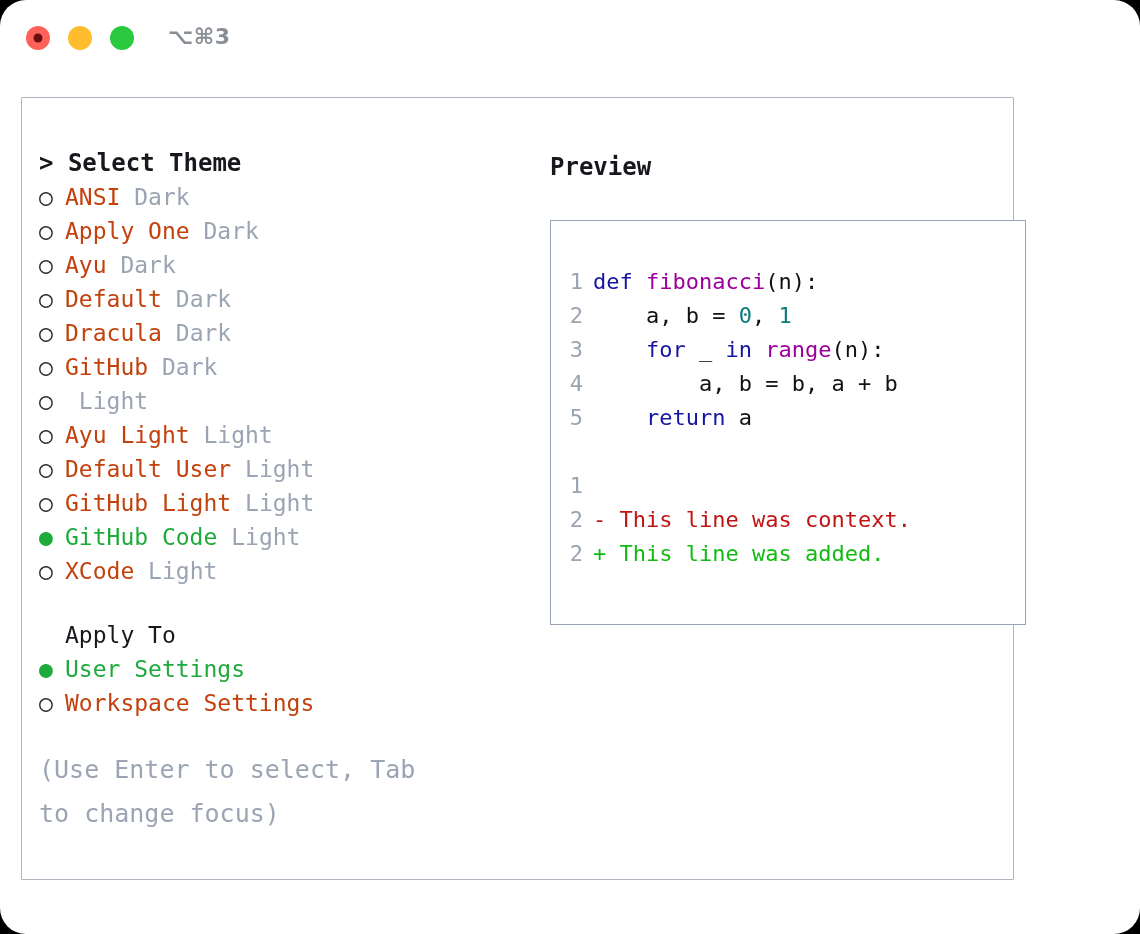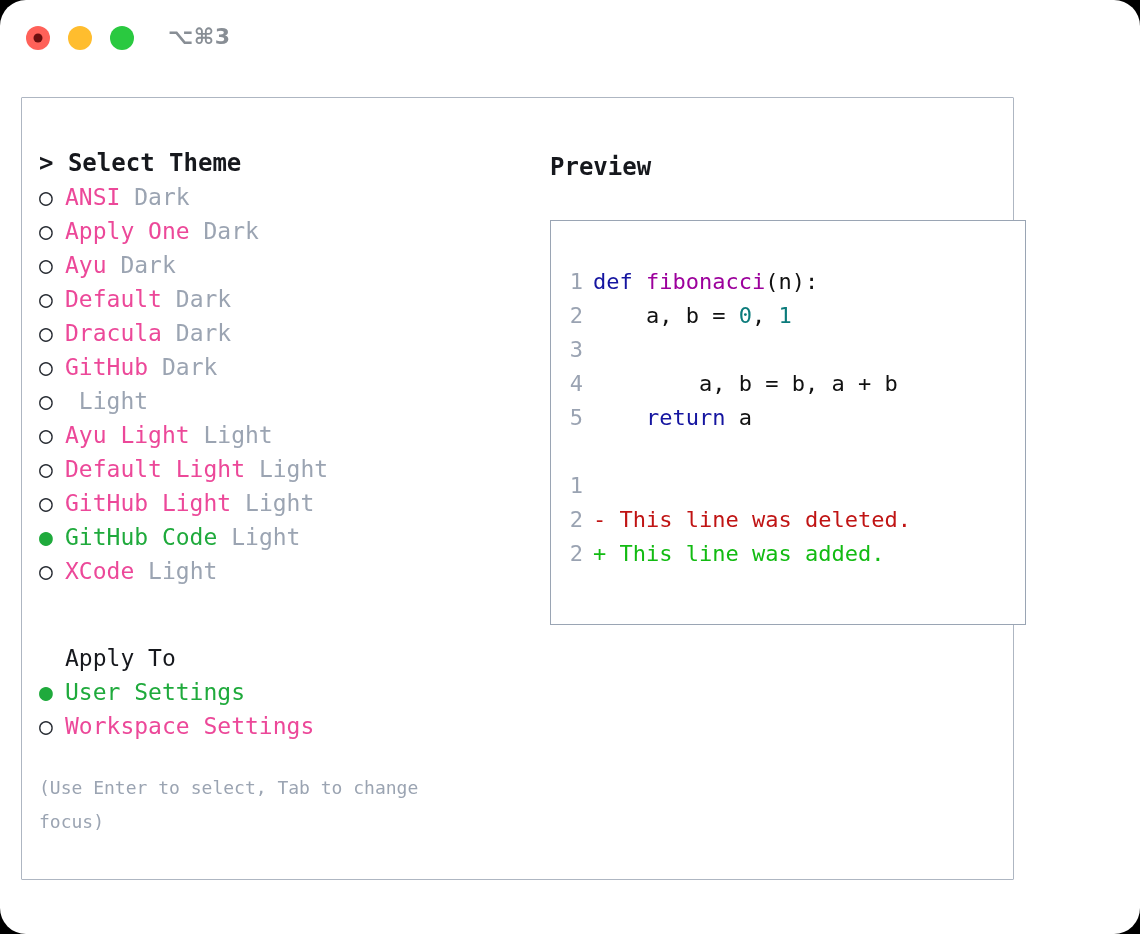--- a/index.html
+++ b/index.html
@@ -115,40 +115,39 @@
   }
   .marker {
     display: inline-block;
     width: 26px;
     flex: 0 0 26px;
     font-size: 23px;
     line-height: 34px;
     color: #2b2f36;
   }
   .opt-row.selected .marker { color: #1faa3c; }
-  .opt-label { color: #ec4899; }
+  .opt-label { color: #c2410c; }
   .opt-row.selected .opt-label { color: #1faa3c; }
   .opt-variant { color: #9ba4b2; }
 
   .apply-title {
     font-size: 23px;
     color: #16181d;
     line-height: 34px;
     padding-left: 26px;
     white-space: pre;
-    margin-top: 23px;
   }
 
   .spacer-md { height: 30px; }
   .spacer-sm { height: 28px; }
 
   .hint {
-    font-size: 18px;
+    font-size: 25px;
     color: #9ba4b2;
-    line-height: 34px;
+    line-height: 44px;
     width: 410px;
     white-space: normal;
   }
 
   
   .right-col {
     position: absolute;
     left: 480px;
     top: 52px;
     width: 495px;
@@ -225,21 +224,21 @@
 
         <div id="theme-list">
             <div class="opt-row"><span class="marker">○</span><span class="opt-label">ANSI</span><span class="opt-label"> </span><span class="opt-variant">Dark</span></div>
             <div class="opt-row"><span class="marker">○</span><span class="opt-label">Apply One</span><span class="opt-label"> </span><span class="opt-variant">Dark</span></div>
             <div class="opt-row"><span class="marker">○</span><span class="opt-label">Ayu</span><span class="opt-label"> </span><span class="opt-variant">Dark</span></div>
             <div class="opt-row"><span class="marker">○</span><span class="opt-label">Default</span><span class="opt-label"> </span><span class="opt-variant">Dark</span></div>
             <div class="opt-row"><span class="marker">○</span><span class="opt-label">Dracula</span><span class="opt-label"> </span><span class="opt-variant">Dark</span></div>
             <div class="opt-row"><span class="marker">○</span><span class="opt-label">GitHub</span><span class="opt-label"> </span><span class="opt-variant">Dark</span></div>
             <div class="opt-row"><span class="marker">○</span><span class="opt-label"> </span><span class="opt-variant">Light</span></div>
             <div class="opt-row"><span class="marker">○</span><span class="opt-label">Ayu Light</span><span class="opt-label"> </span><span class="opt-variant">Light</span></div>
-            <div class="opt-row"><span class="marker">○</span><span class="opt-label">Default Light</span><span class="opt-label"> </span><span class="opt-variant">Light</span></div>
+            <div class="opt-row"><span class="marker">○</span><span class="opt-label">Default User</span><span class="opt-label"> </span><span class="opt-variant">Light</span></div>
             <div class="opt-row"><span class="marker">○</span><span class="opt-label">GitHub Light</span><span class="opt-label"> </span><span class="opt-variant">Light</span></div>
             <div class="opt-row selected"><span class="marker">●</span><span class="opt-label">GitHub Code</span><span class="opt-label"> </span><span class="opt-variant">Light</span></div>
             <div class="opt-row"><span class="marker">○</span><span class="opt-label">XCode</span><span class="opt-label"> </span><span class="opt-variant">Light</span></div>
           </div>
 
         <div class="spacer-md"></div>
 
         <div class="apply-title">Apply To</div>
 
         <div id="apply-list">
@@ -252,28 +251,28 @@
         <div class="hint">(Use Enter to select, Tab to change focus)</div>
       </div>
 
       <div class="right-col">
         <div class="preview-title">Preview</div>
 
         <div class="preview-box">
           <div id="code-block">
               <div class="code-line"><span class="lineno">1</span><span class="code-txt"><span class="tok-kw">def</span><span class="tok-pl"> </span><span class="tok-fn">fibonacci</span><span class="tok-pl">(n):</span></span></div>
               <div class="code-line"><span class="lineno">2</span><span class="code-txt"><span class="tok-pl">    a, b = </span><span class="tok-num">0</span><span class="tok-pl">, </span><span class="tok-num">1</span></span></div>
-              <div class="code-line"><span class="lineno">3</span></div>
+              <div class="code-line"><span class="lineno">3</span><span class="code-txt"><span class="tok-pl">    </span><span class="tok-kw">for</span><span class="tok-pl"> _ </span><span class="tok-kw">in</span><span class="tok-pl"> </span><span class="tok-fn">range</span><span class="tok-pl">(n):</span></span></div>
               <div class="code-line"><span class="lineno">4</span><span class="code-txt"><span class="tok-pl">        a, b = b, a + b</span></span></div>
               <div class="code-line"><span class="lineno">5</span><span class="code-txt"><span class="tok-pl">    </span><span class="tok-kw">return</span><span class="tok-pl"> a</span></span></div>
             </div>
           <div class="diff-gap"></div>
           <div id="diff-block">
               <div class="code-line"><span class="lineno">1</span><span class="diff-ctx"> </span></div>
-              <div class="code-line"><span class="lineno">2</span><span class="diff-del">-</span><span class="diff-del"> This line was deleted.</span></div>
+              <div class="code-line"><span class="lineno">2</span><span class="diff-del">-</span><span class="diff-del"> This line was context.</span></div>
               <div class="code-line"><span class="lineno">2</span><span class="diff-add">+</span><span class="diff-add"> This line was added.</span></div>
             </div>
         </div>
       </div>
 
     </div>
   </div>
 </div>
 
 </body></html>

